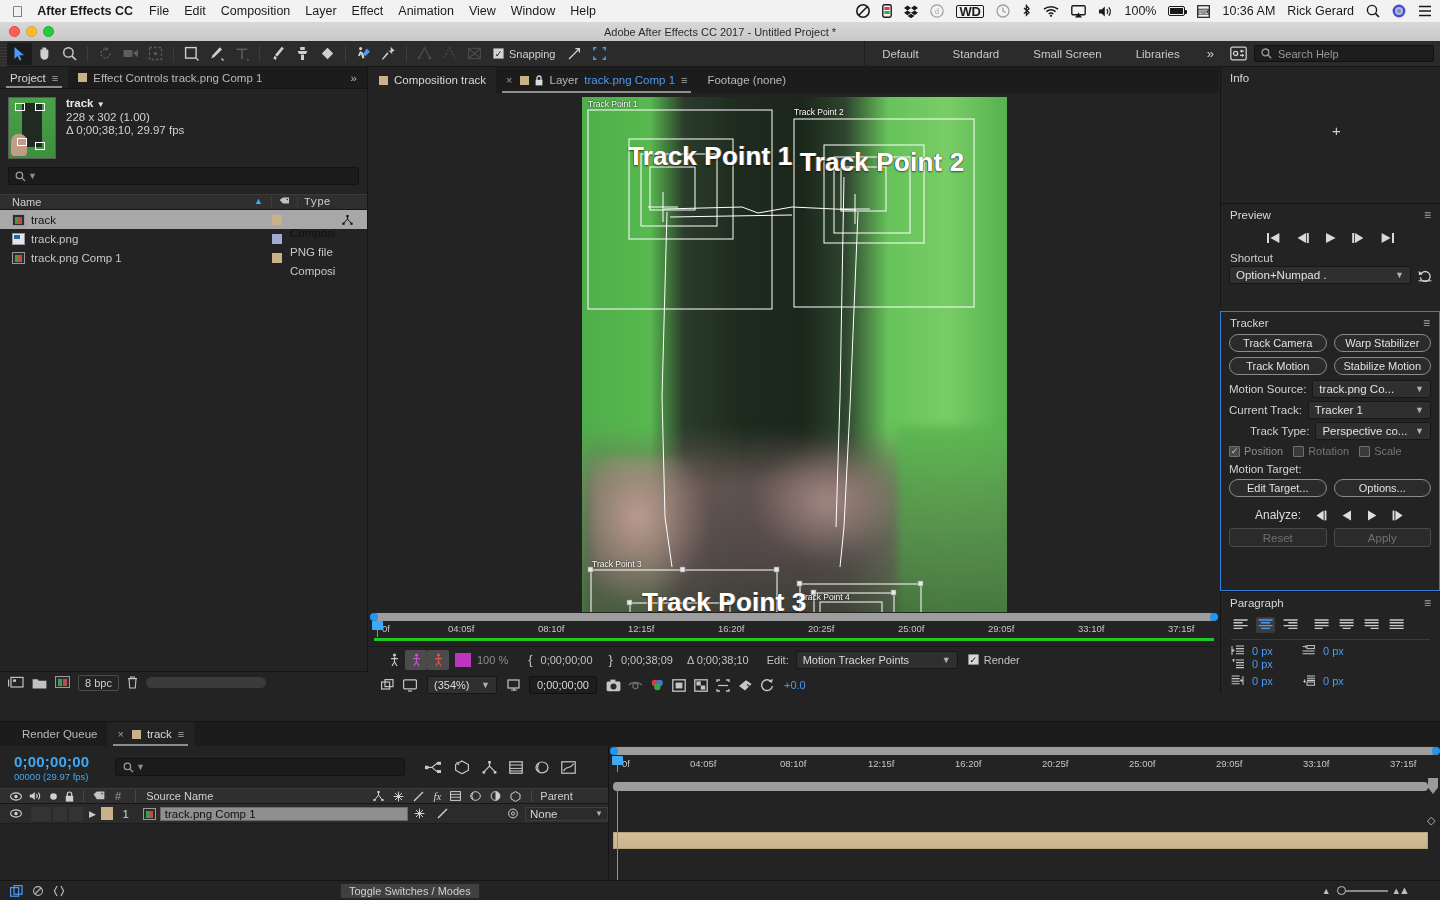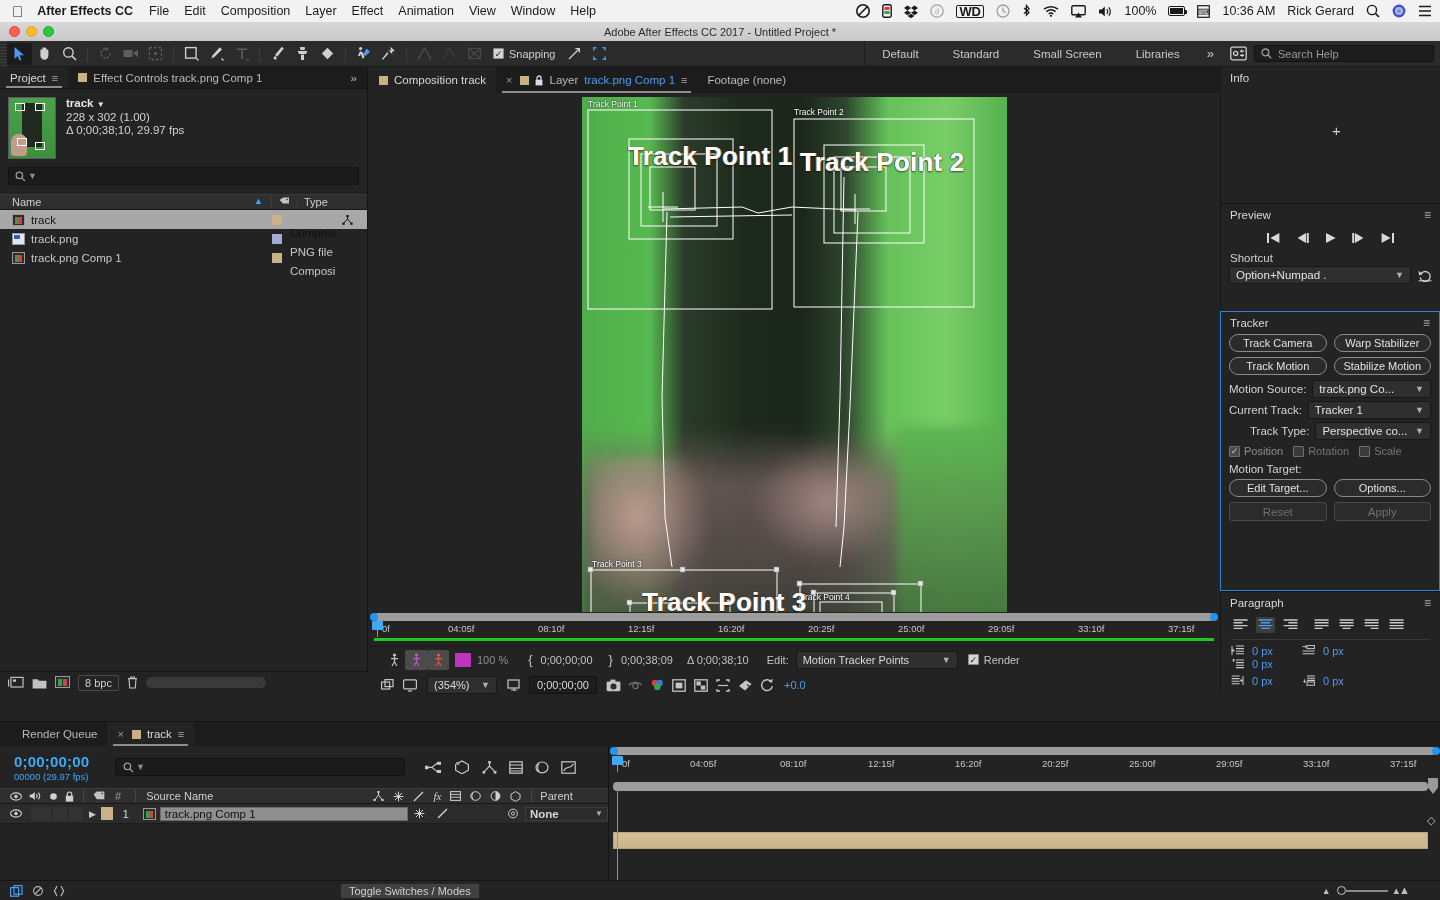--- a/index.html
+++ b/index.html
@@ -95,21 +95,21 @@
   .thumb .tk{position:absolute;border:1px solid #fff;}
   .proj-meta { margin-left:10px; line-height:13px; font-size:11.5px; color:#d2d2d2;}
   .proj-meta .nm { font-weight:bold; color:#e6e6e6;}
   .psearch{ margin:0 8px; height:18px; background:#1b1b1b; border:1px solid #131313; border-radius:2px;
             display:flex;align-items:center;padding-left:6px;color:#8d8d8d;}
   .collist { margin-top:9px; }
   .colhdr { height:16px; background:#2f2f2f; border-top:1px solid #3b3b3b;border-bottom:1px solid #161616;
             display:flex; align-items:center; font-size:11px; color:#cfcfcf;}
   .colhdr .c1{ width:272px; padding-left:12px; border-right:1px solid #3d3d3d;}
   .colhdr .c2{ width:26px; display:flex;align-items:center;justify-content:center;border-right:1px solid #3d3d3d;}
-  .colhdr .c3{ padding-left:6px;}
+  .colhdr .c3{ padding-left:6px;font-family:Liberation Mono, monospace;}
   .prow { height:19px; display:flex; align-items:center; font-size:11.5px;}
   .prow.sel { background:#a8a8a8; color:#111; }
   .prow .nmcell{ width:272px; display:flex;align-items:center; gap:6px; padding-left:12px; }
   .prow .swatch{ width:10px;height:10px;display:inline-block; }
   .prow .typecell{ width:70px; padding-left:8px; overflow:hidden; white-space:nowrap;margin-top:26px;}
   .ficon{ width:13px;height:12px; border:1px solid #9a9a9a; display:inline-block; position:relative; flex:0 0 auto;}
   .ficon.comp{ background:#2d2d2d; }
   .ficon.comp:before{content:"";position:absolute;left:2px;top:2px;width:4px;height:7px;background:#37a04a;}
   .ficon.comp:after{content:"";position:absolute;right:2px;top:2px;width:4px;height:7px;background:#c24a4a;}
   .ficon.png{ background:#dfe6f2; }
@@ -1001,20 +1001,45 @@
       <span class="ck" style="margin-left:6px;"></span>
       <span style="color:#757575;">Rotation</span>
       <span class="ck" style="margin-left:6px;"></span>
       <span style="color:#757575;">Scale</span>
     </div>
     <div class="mt">Motion Target:</div>
     <div class="trk-row">
       <span class="pillbtn">Edit Target...</span>
       <span class="pillbtn">Options...</span>
     </div>
+    <div class="analyze">
+      <span>Analyze:</span>
+      <span>
+        <svg width="14" height="11" viewBox="0 0 14 11">
+            <path d="M9.6 0.6 2.4 5.5l7.2 4.9z" fill="#ddd"></path>
+            <rect x="10.6" y="0.6" width="1.8" height="9.8" fill="#ddd"></rect>
+          </svg>
+      </span>
+      <span>
+        <svg width="12" height="11" viewBox="0 0 12 11">
+            <path d="M10 0.6 1.6 5.5l8.4 4.9z" fill="#ddd"></path>
+          </svg>
+      </span>
+      <span>
+        <svg width="12" height="11" viewBox="0 0 12 11">
+            <path d="M2 0.6 10.4 5.5 2 10.4z" fill="#ddd"></path>
+          </svg>
+      </span>
+      <span>
+        <svg width="14" height="11" viewBox="0 0 14 11">
+            <rect x="1.6" y="0.6" width="1.8" height="9.8" fill="#ddd"></rect>
+            <path d="M4.4 0.6 11.6 5.5 4.4 10.4z" fill="#ddd"></path>
+          </svg>
+      </span>
+    </div>
     <div class="bigbtn-row">
       <span class="bigbtn">Reset</span>
       <span class="bigbtn">Apply</span>
     </div>
   </div>
 
   <div class="panel" id="paragraph">
     <div class="ph">
       <span>Paragraph</span>
       <span class="ham">≡</span>
@@ -1280,21 +1305,21 @@
             <path d="M1 10 10 1" stroke="#d0d0d0" stroke-width="1.4"></path>
           </svg>
       </span>
       <span style="width:66px;"></span>
       <span>
         <svg width="12" height="11" viewBox="0 0 12 11">
             <circle cx="6" cy="5.5" r="4.4" fill="none" stroke="#d0d0d0" stroke-width="1"></circle>
             <circle cx="6" cy="5.5" r="1.6" fill="none" stroke="#d0d0d0" stroke-width="1"></circle>
           </svg>
       </span>
-      <span class="parentsel" style="margin-left:6px;font-weight:bold;">
+      <span class="parentsel" style="margin-left:6px;">
         <span>None</span>
         <span style="font-size:8px;color:#b0b0b0;">▼</span>
       </span>
     </div>
 
     <div class="tl-right">
       <div class="tl-ruler">
         <div class="scrollbar-h" style="top:1px;"></div>
         <div class="tickrow" style="top:12px;">
           <span class="tick" style="left:8px;">0f</span>

